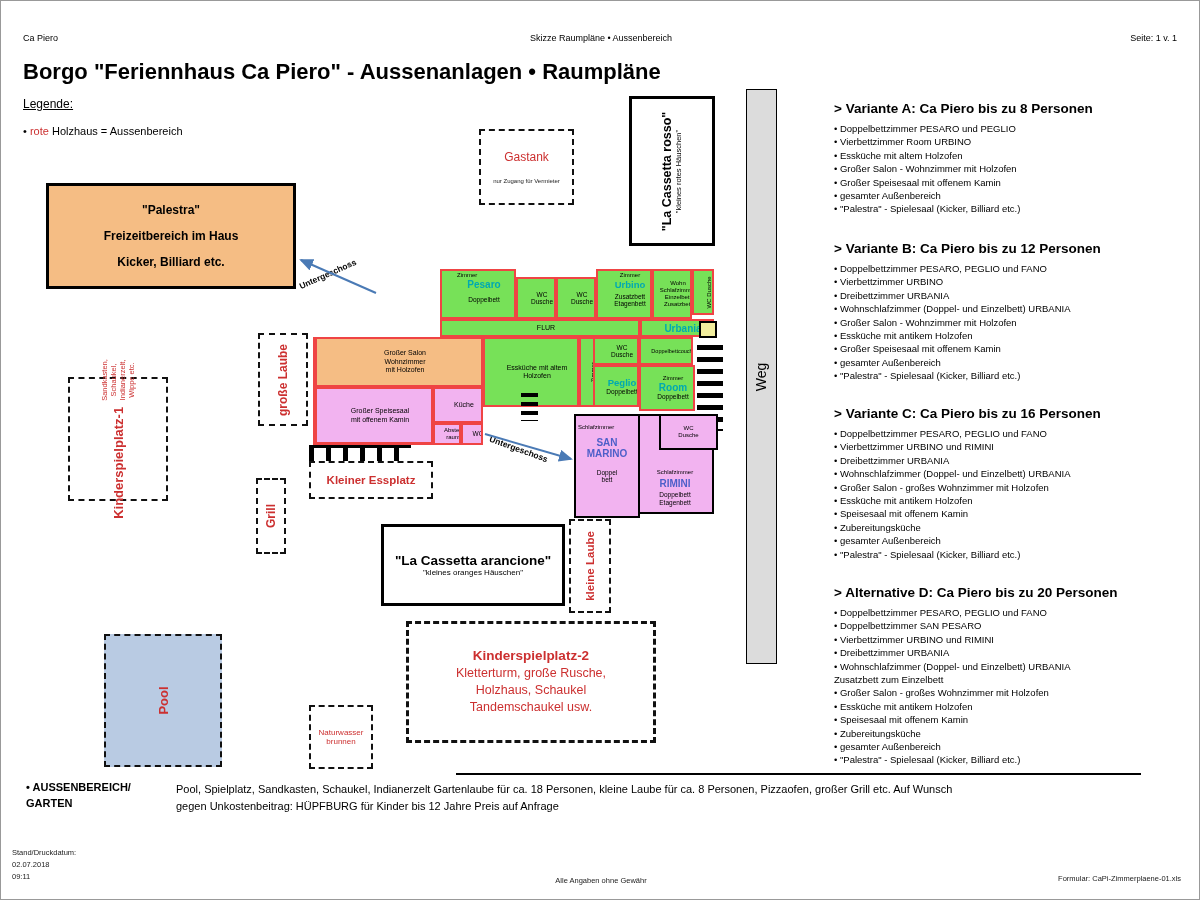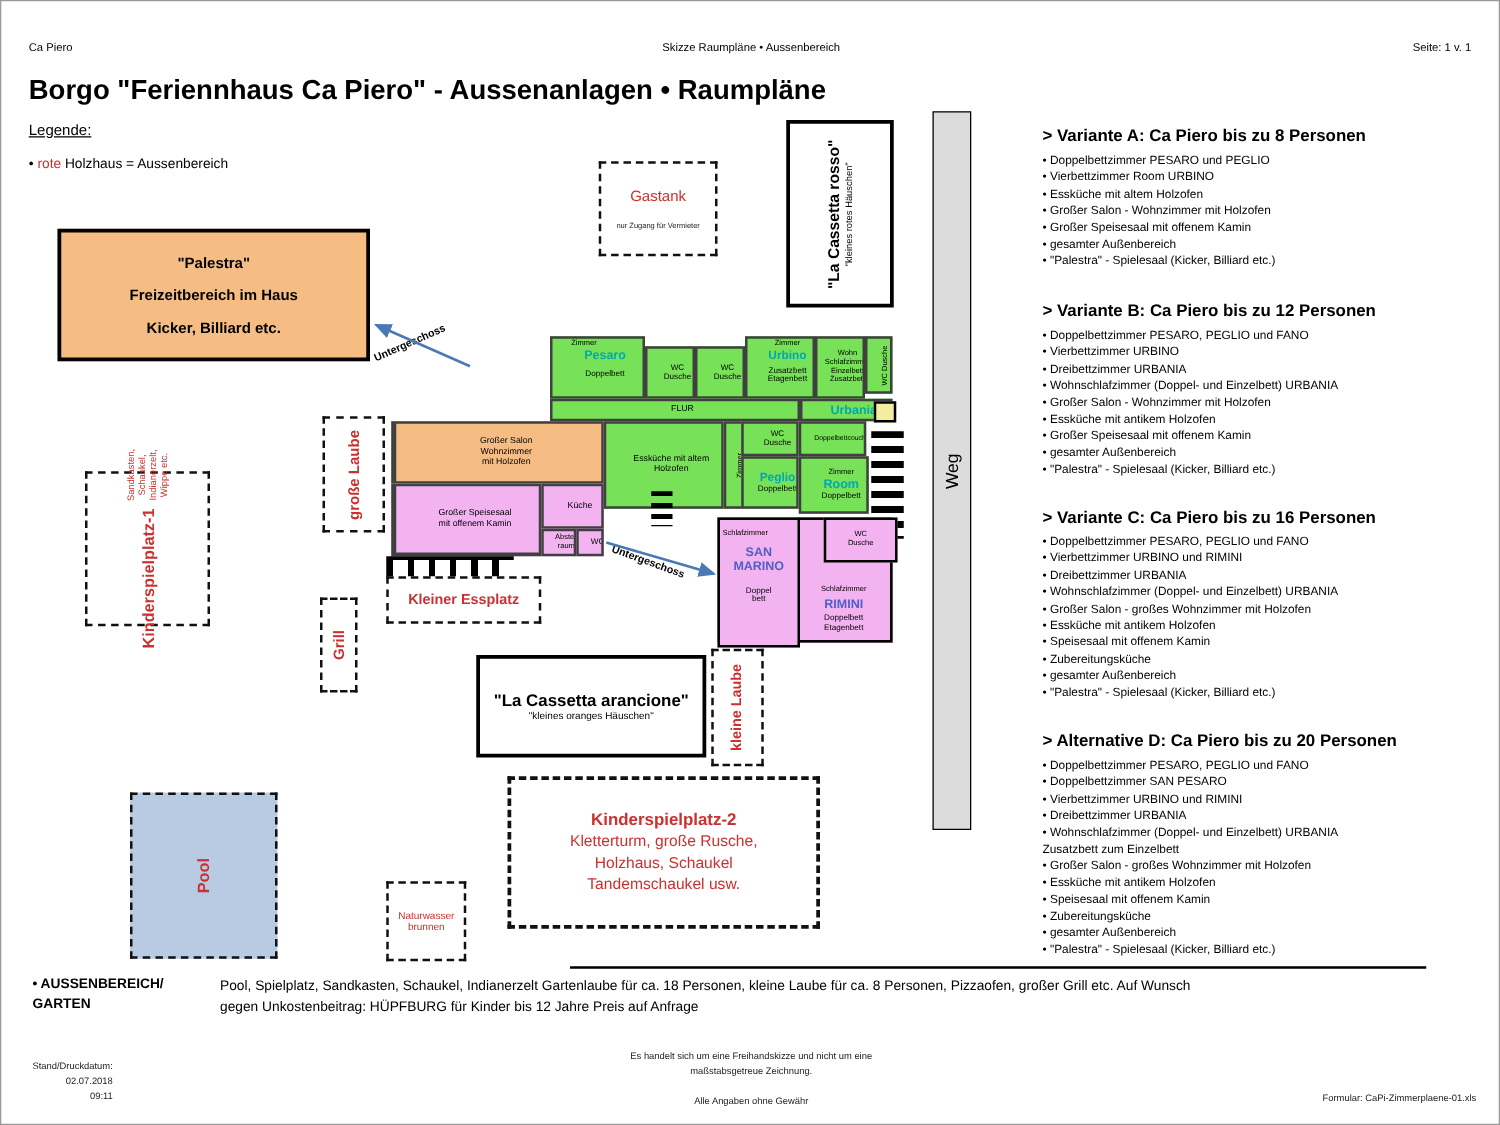--- a/index.html
+++ b/index.html
@@ -18,21 +18,21 @@
   .hdr-left{left:22px;}
   .hdr-center{left:0;width:1200px;text-align:center;}
   .hdr-right{right:22px;}
   .title{left:22px;top:58px;font-size:22px;font-weight:bold;}
   .legend-h{left:22px;top:96px;font-size:12px;text-decoration:underline;}
   .legend-l{left:22px;top:124px;font-size:11px;}
 
   
   .solidbox{border:3px solid #000;background:#fff;box-sizing:border-box;}
   .dashbox{border:2.5px dashed #111;background:#fff;box-sizing:border-box;}
-  .room{background:#77e158;border:2px solid #404040;box-sizing:border-box;overflow:hidden;padding-left:12px;}
+  .room{background:#77e158;border:2px solid #ef4444;box-sizing:border-box;overflow:hidden;padding-left:12px;}
   .orange{background:#f5bd84;}
   .pink{background:#f2b3f0;}
   .tiny{font-size:6px;line-height:1.15;}
   .t65{font-size:6.5px;line-height:1.15;}
   .t7{font-size:7px;line-height:1.2;}
 
   .rot{transform:rotate(-90deg);white-space:nowrap;}
 
   
   .palestra{left:45px;top:182px;width:250px;height:106px;background:#f5bd84;}
@@ -117,21 +117,21 @@
   .variant{left:833px;width:360px;}
   .v-a{top:100px;} .v-b{top:240px;} .v-c{top:391px;margin-top:14px;} .v-d{top:584px;}
   .v-title{font-weight:bold;font-size:13.5px;margin-bottom:6px;white-space:nowrap;}
   .v-item{font-size:9.5px;line-height:13.4px;white-space:pre-line;}
 
   
   .sepline{left:455px;top:772px;width:685px;border-top:2px solid #000;}
   .f-label{left:25px;top:779px;font-size:11px;font-weight:bold;line-height:1.45;white-space:pre-line;}
   .f-text{left:175px;top:780px;width:950px;font-size:11px;line-height:1.5;white-space:pre-line;}
   .sp{font-size:7.5px;line-height:1.6;color:#222;}
-  .sp-left{left:25px;top:846px;white-space:pre-line;text-align:right;}
+  .sp-left{left:11px;top:846px;white-space:pre-line;}
   .sp-c1{left:400px;top:838px;width:400px;text-align:center;white-space:pre-line;}
   .sp-c2{left:400px;top:874px;width:400px;text-align:center;}
   .sp-right{left:900px;top:872px;width:280px;text-align:right;}
   svg.overlay{position:absolute;left:0;top:0;pointer-events:none;}
 </style>
 </head>
 <body>
 
 <div class="page">
 
@@ -360,18 +360,16 @@
 
   <div class="abs sepline"></div>
   <div class="abs f-label">• AUSSENBEREICH/
    GARTEN</div>
   <div class="abs f-text">Pool, Spielplatz, Sandkasten, Schaukel, Indianerzelt  Gartenlaube für ca. 18 Personen, kleine Laube für  ca. 8 Personen, Pizzaofen, großer Grill etc. Auf Wunsch
 gegen Unkostenbeitrag:  HÜPFBURG für Kinder bis 12 Jahre Preis auf Anfrage</div>
 
   <div class="abs sp sp-left">Stand/Druckdatum:
 02.07.2018
 09:11</div>
-  <div class="abs sp sp-c1">Es handelt  sich um eine Freihandskizze und nicht um eine
-maßstabsgetreue Zeichnung.</div>
   <div class="abs sp sp-c2">Alle Angaben ohne Gewähr</div>
   <div class="abs sp sp-right">Formular: CaPi-Zimmerplaene-01.xls</div>
 
 </div>
 
 </body></html>

